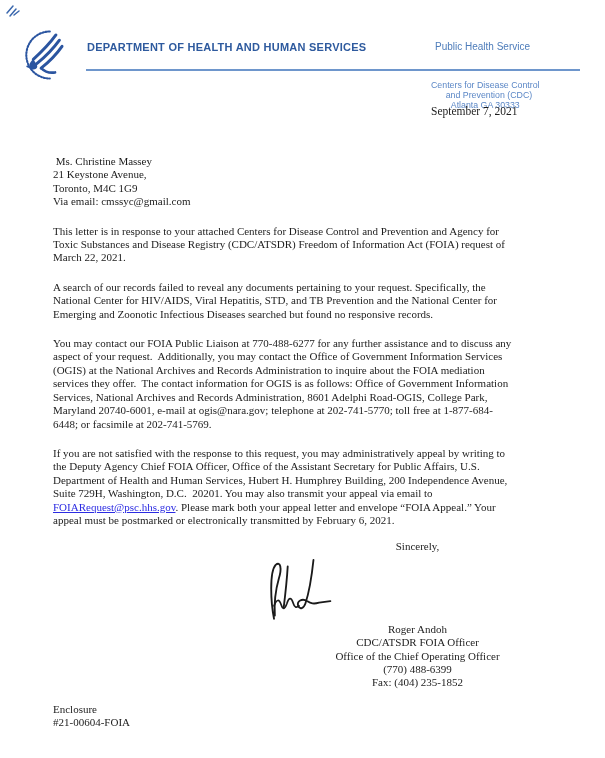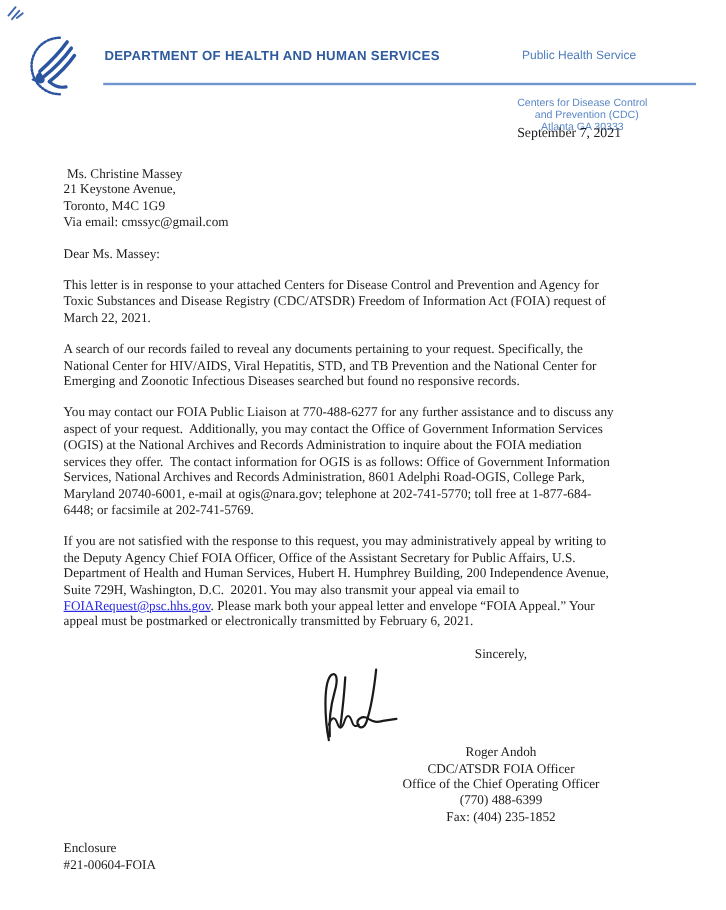--- a/index.html
+++ b/index.html
@@ -42,21 +42,21 @@
     text-align: center;
   }
   .letter-date { left: 431px; top: 105px; font-size: 11.5px; }
 
   
   .body-flow {
     position: absolute;
     left: 53px; top: 139px;
     width: 520px;
   }
-  .body-flow p, .block { margin: 0 0 13px 0; }
+  .body-flow p, .block { margin: 16px 0 13px 0; }
   .p4 { margin-bottom: 14px; }
   a.email-link { text-decoration: underline; cursor: pointer; }
 
   .closing-block { margin-left: 209px; text-align: center; }
   .signature-svg { display: block; width: 82px; height: 66px; margin: 2px 0 1px 0; }
   .enclosure-block { margin-top: 13px; }
 </style>
 </head>
 <body>
 
@@ -88,21 +88,20 @@
 
   <div class="abs letter-date">September 7, 2021</div>
 
   <div class="body-flow">
 
     <div class="block pre"> Ms. Christine Massey
 21 Keystone Avenue,
 Toronto, M4C 1G9
 Via email: cmssyc@gmail.com</div>
 
-    <div class="block">Dear Ms. Massey:</div>
 
     <p class="pre">This letter is in response to your attached Centers for Disease Control and Prevention and Agency for
 Toxic Substances and Disease Registry (CDC/ATSDR) Freedom of Information Act (FOIA) request of
 March 22, 2021.</p>
 
     <p class="pre">A search of our records failed to reveal any documents pertaining to your request. Specifically, the
 National Center for HIV/AIDS, Viral Hepatitis, STD, and TB Prevention and the National Center for
 Emerging and Zoonotic Infectious Diseases searched but found no responsive records.</p>
 
     <p class="pre">You may contact our FOIA Public Liaison at 770-488-6277 for any further assistance and to discuss any

